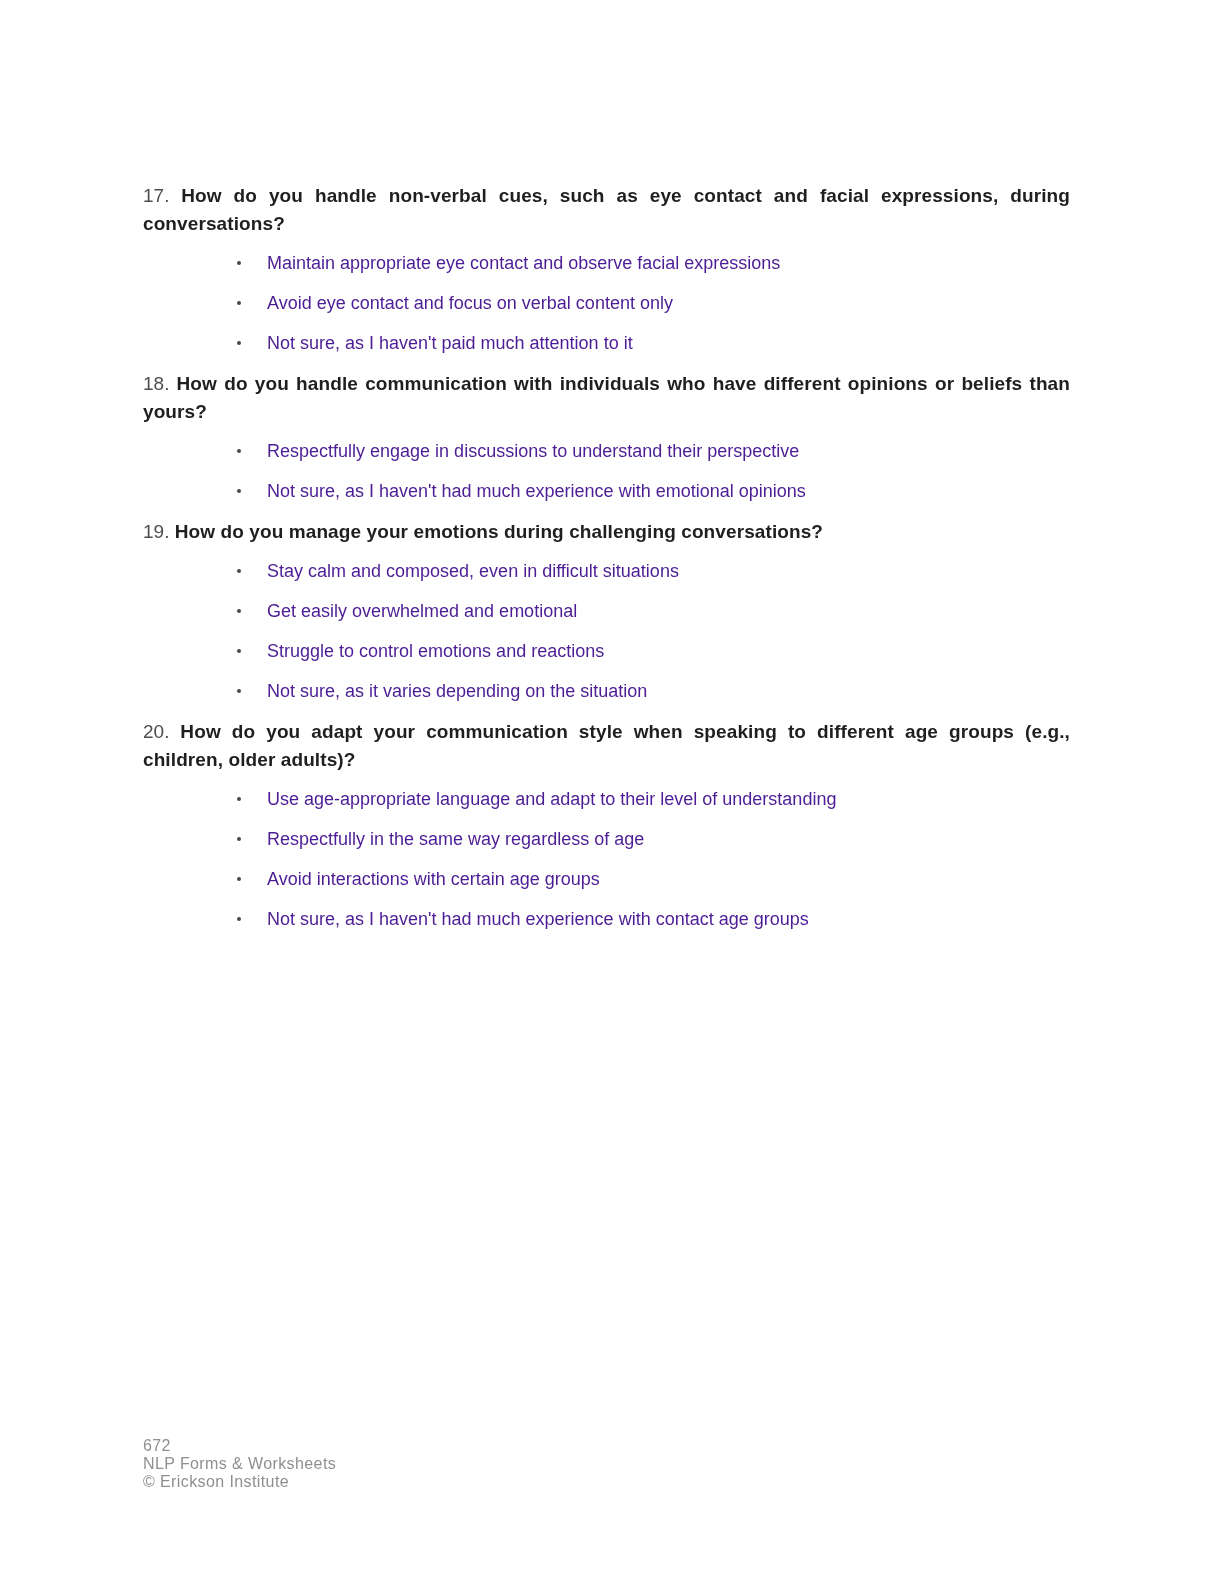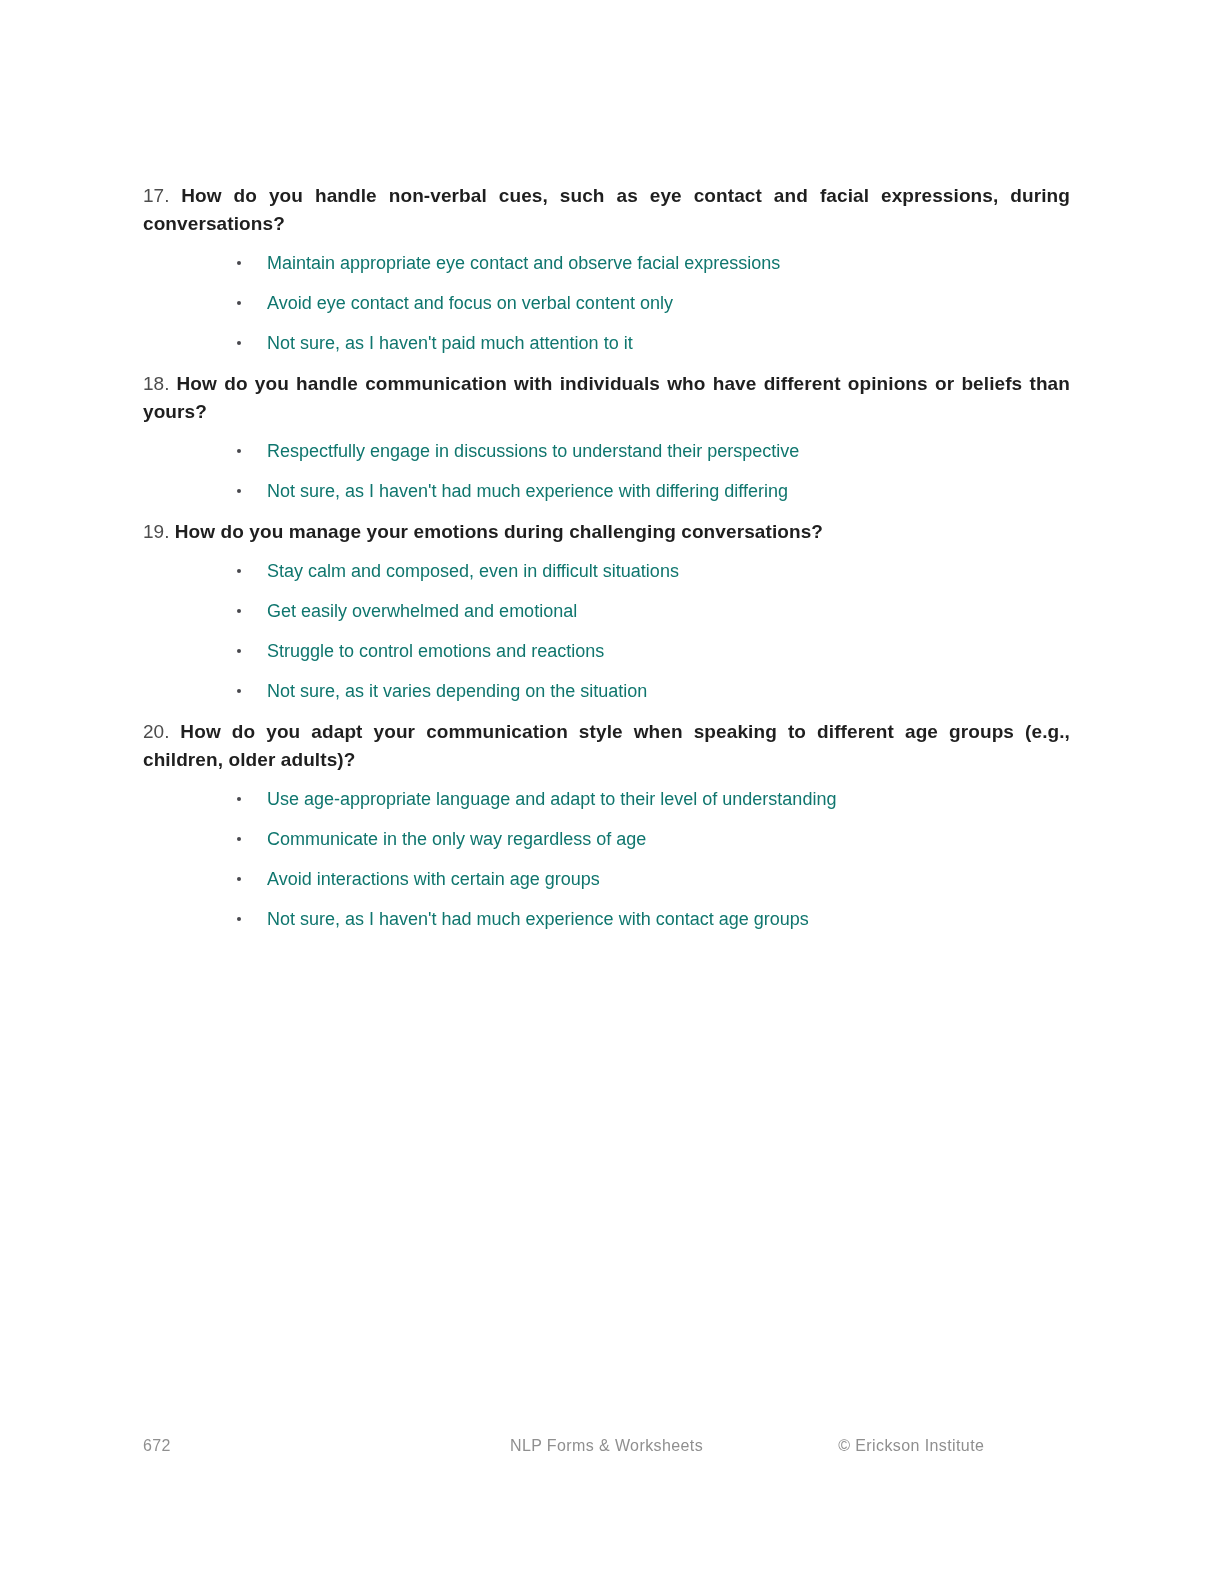--- a/index.html
+++ b/index.html
@@ -41,41 +41,42 @@
     list-style: none;
     margin: 12px 0 0 0;
     padding: 0 0 0 94px;
   }
   ul.options li {
     position: relative;
     padding-left: 30px;
     font-size: 18px;
     line-height: 26px;
     margin-bottom: 14px;
-    color: #0f766e;
+    color: #4c1d95;
   }
   .dot {
     position: absolute;
     left: 0;
     top: 11px;
     width: 4px;
     height: 4px;
     border-radius: 50%;
     background: #47474d;
   }
   .footer {
     position: absolute;
     left: 143px;
     right: 154px;
     top: 1437px;
     display: flex;
     align-items: baseline;
     font-size: 16px;
     color: #8f8f8f;
     letter-spacing: 0.4px;
+    flex-direction: column;
   }
   .footer .f-left  { flex: 1; text-align: left; }
   .footer .f-mid   { flex: 2; text-align: center; }
   .footer .f-right { flex: 1; text-align: left; white-space: nowrap; }
 </style>
 </head>
 <body>
 
 <div class="page">
   <div class="content">
@@ -86,39 +87,39 @@
         <li><span class="dot"></span><span class="opt-text">Maintain appropriate eye contact and observe facial expressions</span></li>
         <li><span class="dot"></span><span class="opt-text">Avoid eye contact and focus on verbal content only</span></li>
         <li><span class="dot"></span><span class="opt-text">Not sure, as I haven't paid much attention to it</span></li>
       </ul>
     </section>
 
     <section class="qa-block">
       <p class="question"><span class="qnum">18.</span> <span class="qbold">How do you handle communication with individuals who have different opinions or beliefs than yours?</span></p>
       <ul class="options">
         <li><span class="dot"></span><span class="opt-text">Respectfully engage in discussions to understand their perspective</span></li>
-        <li><span class="dot"></span><span class="opt-text">Not sure, as I haven't had much experience with differing differing</span></li>
+        <li><span class="dot"></span><span class="opt-text">Not sure, as I haven't had much experience with emotional opinions</span></li>
       </ul>
     </section>
 
     <section class="qa-block">
       <p class="question"><span class="qnum">19.</span> <span class="qbold">How do you manage your emotions during challenging conversations?</span></p>
       <ul class="options">
         <li><span class="dot"></span><span class="opt-text">Stay calm and composed, even in difficult situations</span></li>
         <li><span class="dot"></span><span class="opt-text">Get easily overwhelmed and emotional</span></li>
         <li><span class="dot"></span><span class="opt-text">Struggle to control emotions and reactions</span></li>
         <li><span class="dot"></span><span class="opt-text">Not sure, as it varies depending on the situation</span></li>
       </ul>
     </section>
 
     <section class="qa-block">
       <p class="question"><span class="qnum">20.</span> <span class="qbold">How do you adapt your communication style when speaking to different age groups (e.g., children, older adults)?</span></p>
       <ul class="options">
         <li><span class="dot"></span><span class="opt-text">Use age-appropriate language and adapt to their level of understanding</span></li>
-        <li><span class="dot"></span><span class="opt-text">Communicate in the only way regardless of age</span></li>
+        <li><span class="dot"></span><span class="opt-text">Respectfully in the same way regardless of age</span></li>
         <li><span class="dot"></span><span class="opt-text">Avoid interactions with certain age groups</span></li>
         <li><span class="dot"></span><span class="opt-text">Not sure, as I haven't had much experience with contact age groups</span></li>
       </ul>
     </section>
 
   </div>
 
   <div class="footer">
     <span class="f-left">672</span>
     <span class="f-mid">NLP Forms &amp; Worksheets</span>

